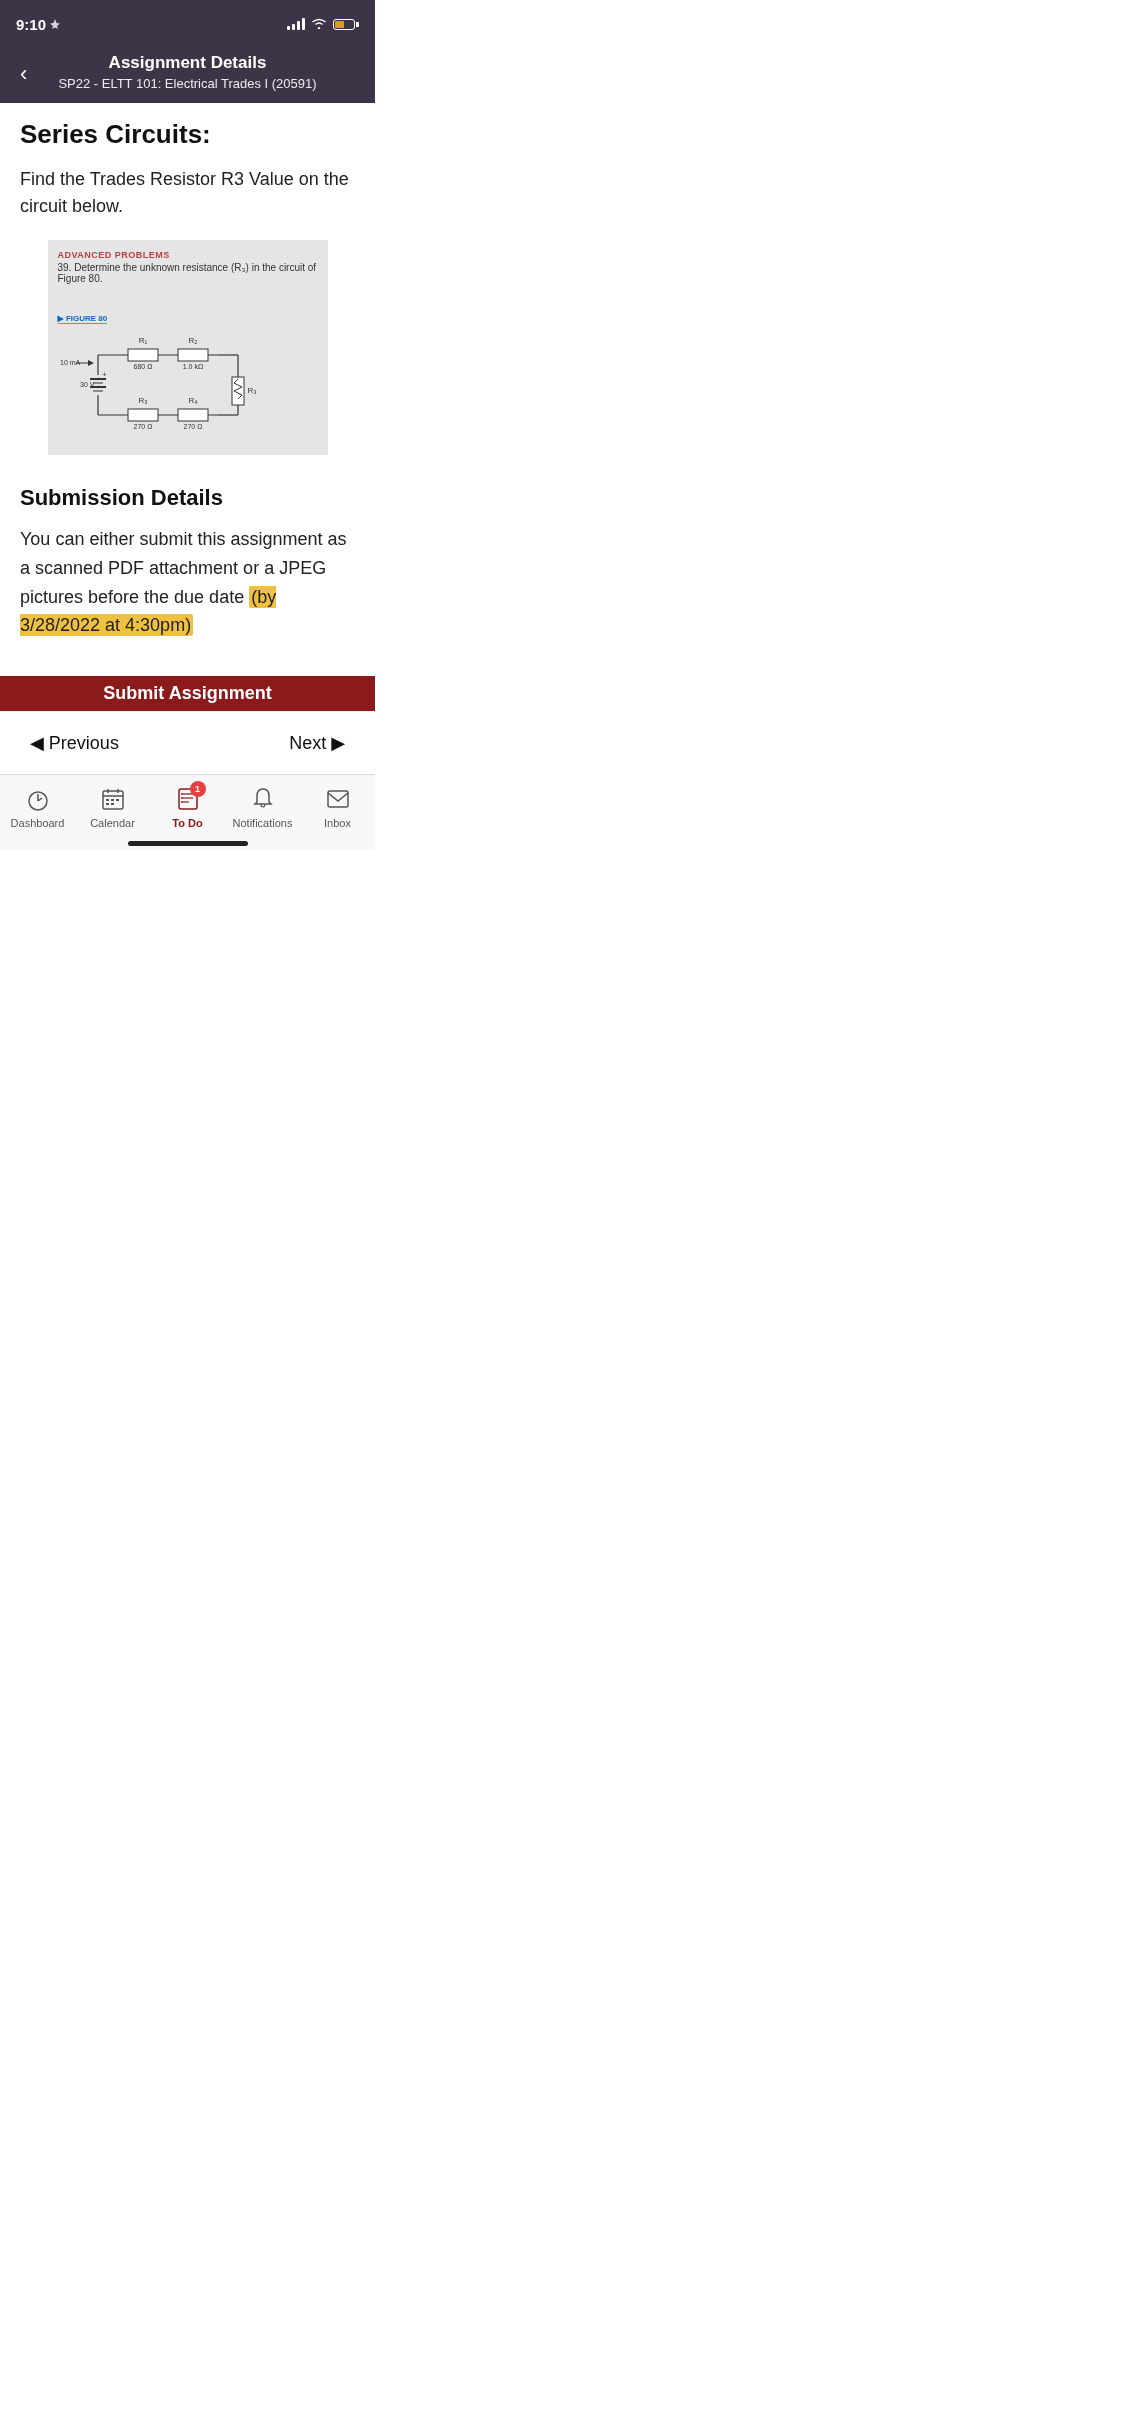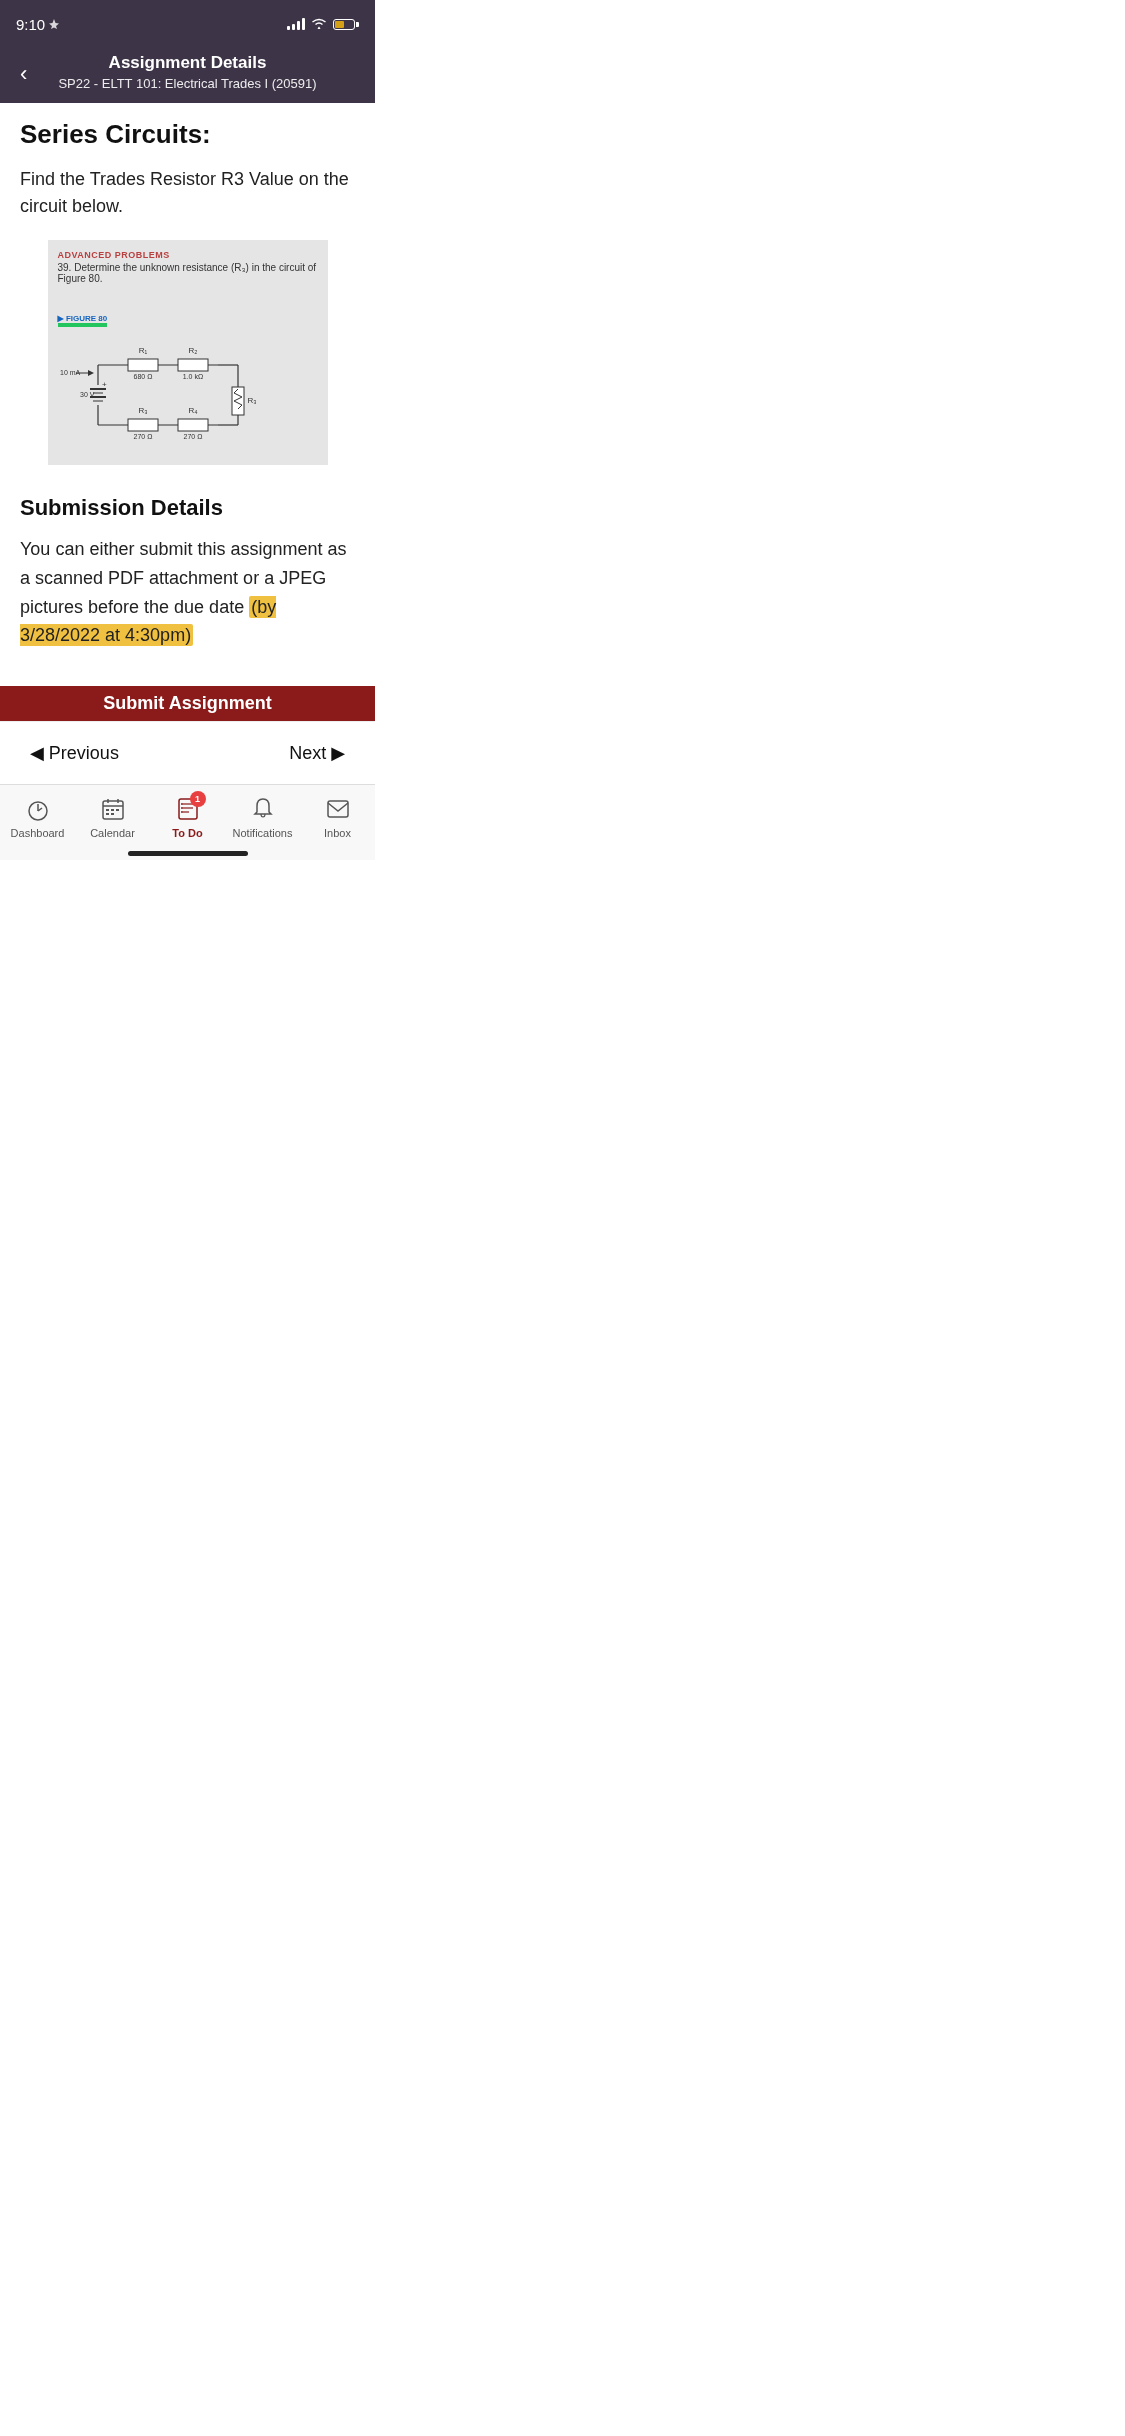--- a/index.html
+++ b/index.html
@@ -19,21 +19,21 @@
       background: #3d3547;
       color: #fff;
       display: flex;
       justify-content: space-between;
       align-items: center;
       padding: 12px 16px 8px;
       height: 44px;
     }
     .status-time {
       font-size: 15px;
-      font-weight: 400;
+      font-weight: 700;
       display: flex;
       align-items: center;
       gap: 4px;
     }
     .status-icons {
       display: flex;
       align-items: center;
       gap: 6px;
     }
     .signal-bars {
@@ -149,23 +149,22 @@
     }
     .circuit-sublabel {
       font-size: 10px;
       color: #333;
       margin-bottom: 23px;
     }
     .circuit-fig {
       color: #1565c0;
       font-size: 8px;
       font-weight: 600;
-      border-bottom: 4px solid #22c55e;
+      border-bottom: 1px solid #22c55e;
       display: inline-block;
-      margin-bottom: 8px;
     }
     .circuit-svg-wrap {
       width: 200px;
       height: 120px;
     }
 
     .submission-heading {
       font-size: 22px;
       font-weight: 700;
       color: #111;

